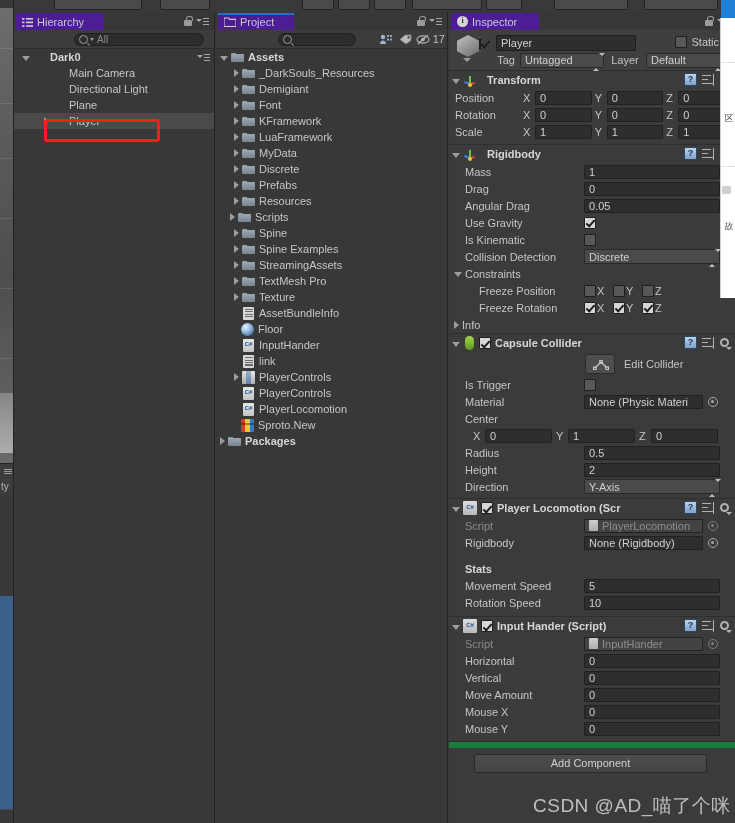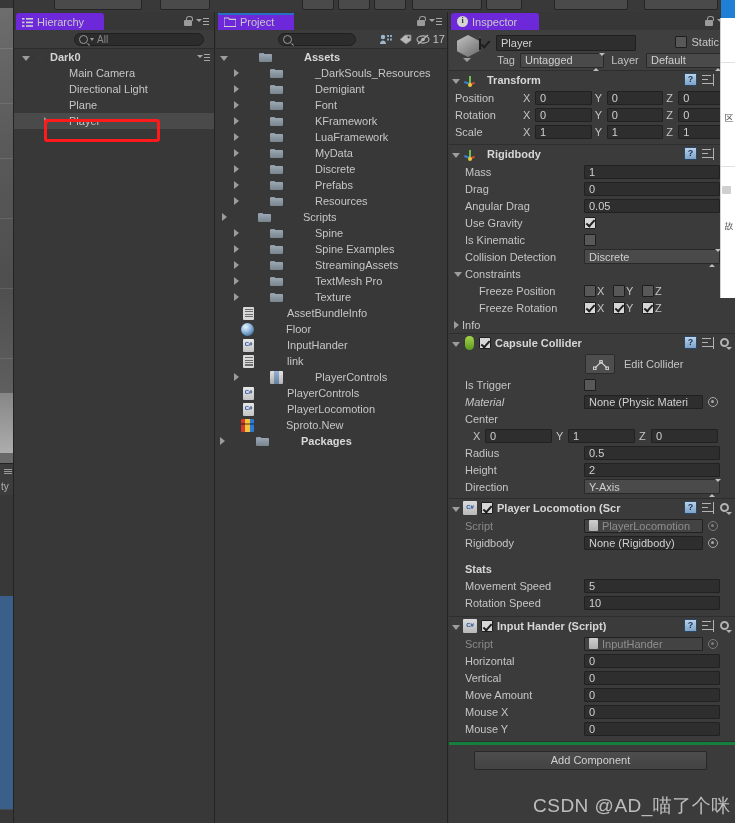--- a/index.html
+++ b/index.html
@@ -124,21 +124,21 @@
     background: #4b4b4b;
     border-top-left-radius: 3px;
     border-top-right-radius: 3px;
     display: flex;
     align-items: center;
     gap: 4px;
     font-size: 11px;
     color: #c8c8c8;
     box-sizing: border-box;
   }
-  .tab.selected { background: #6d28d9; }
+  .tab.selected { background: #4c1d95; }
   .tab-accent {
     position:absolute; left:0; top:0; height:2px; width:100%;
     background:#2a6fc4;
   }
   .tab-lock {
     position: absolute;
     right: 22px; top: 4px;
     width: 8px; height: 10px;
   }
   .tab-lock .shackle {
@@ -308,21 +308,20 @@
     color: #b0b0b0;
   }
   .proj-count { font-size: 11px; color: #c0c0c0; padding-left:1px;}
   .proj-list { position:relative; background:#383838; }
   .proj-row {
     height: 16px;
     display: flex;
     align-items: center;
     font-size: 11px;
     color: #c6c6c6;
-    gap: 28px;
   }
   .proj-row.bold { font-weight: bold; color: #d8d8d8; }
   .folder-ico {
     width: 13px; height: 11px; flex:0 0 auto; margin-right: 4px; position:relative;
   }
   .folder-ico::before {
     content:''; position:absolute; left:0; top:1px; width:5px; height:2px;
     background:#8e9aa5; border-top-left-radius:1px;
   }
   .folder-ico::after {
@@ -579,21 +578,21 @@
     position: relative;
   }
   .edit-collider-btn .poly {
     position:absolute; left:7px; top:5px; width:16px; height:10px;
   }
   .edit-collider-btn .poly svg { display:block; }
 
   .add-comp-wrap {
     position: relative;
     height: 26px;
-    border-top: 3px solid #15803d;
+    border-top: 6px solid #15803d;
   }
   .add-comp-btn {
     position: absolute;
     left: 25px; top: 6px;
     width: 233px; height: 19px;
     background: linear-gradient(180deg,#4d4d4d,#434343);
     border: 1px solid #282828;
     border-radius: 2px;
     box-sizing: border-box;
     color: #d0d0d0;
@@ -857,21 +856,21 @@
       <div class="proj-row" style="padding-left:18px;">
         <span class="foldout"></span>
         <span class="folder-ico"></span>
         <span>Prefabs</span>
       </div>
       <div class="proj-row" style="padding-left:18px;">
         <span class="foldout"></span>
         <span class="folder-ico"></span>
         <span>Resources</span>
       </div>
-      <div class="proj-row" style="padding-left:6px;">
+      <div class="proj-row" style="padding-left:6px;margin-left:8px;">
         <span class="foldout"></span>
         <span class="folder-ico"></span>
         <span>Scripts</span>
       </div>
       <div class="proj-row" style="padding-left:18px;">
         <span class="foldout"></span>
         <span class="folder-ico"></span>
         <span>Spine</span>
       </div>
       <div class="proj-row" style="padding-left:18px;">
@@ -1148,21 +1147,21 @@
             </span>
           </span>
           <span style="margin-left:9px;">Edit Collider</span>
         </div>
 
         <div class="prow" style="padding-left:16px;">
           <span class="plabel" style="width:119px;">Is Trigger</span>
           <span class="chk off"></span>
         </div>
         <div class="prow" style="padding-left:16px;">
-          <span class="plabel" style="width:119px;font-style:italic;">Material</span>
+          <span class="plabel" style="width:119px;">Material</span>
           <span class="field" style="width:119px;overflow:hidden;white-space:nowrap;">None (Physic Materi</span>
           <span class="obj-dot" style="margin-left:5px;"></span>
         </div>
         <div class="prow" style="padding-left:16px;">
           <span class="plabel">Center</span>
         </div>
         <div class="prow" style="padding-left:24px;">
           <span class="axis-lbl">X</span>
           <span class="field" style="width:67px;">0</span>
           <span class="axis-lbl" style="padding-left:4px;">Y</span>

